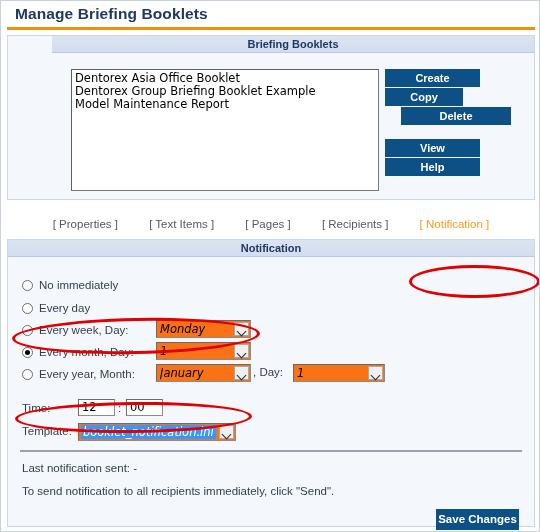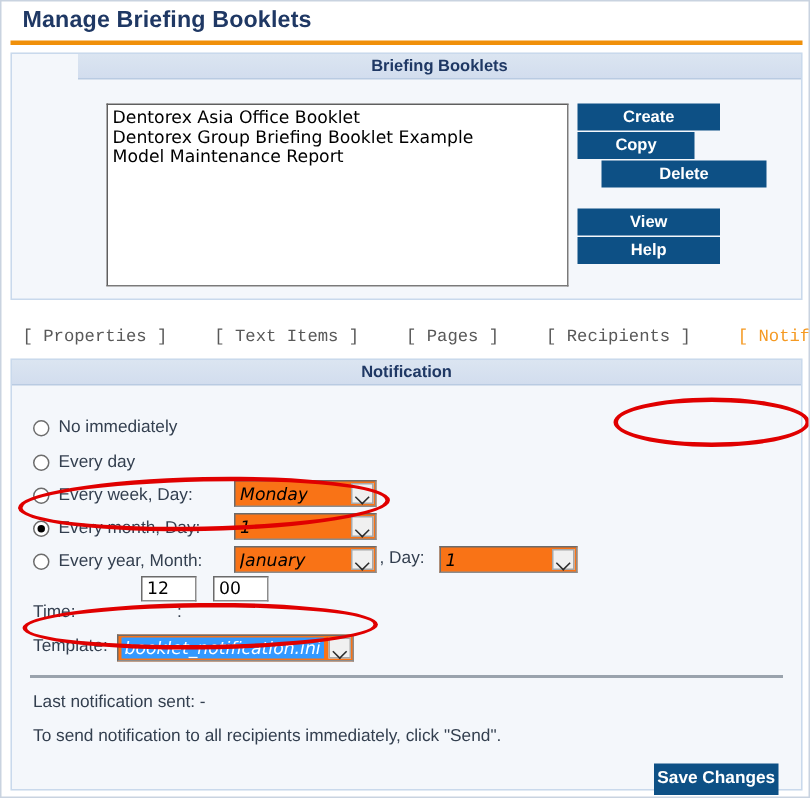--- a/index.html
+++ b/index.html
@@ -141,21 +141,20 @@
     width: 540px;
     text-align: center;
     font-size: 11.5px;
     color: #595959;
     white-space: nowrap;
   }
   #tabs a {
     color: #595959;
     text-decoration: none;
     margin: 0 14px;
-    font-family: Liberation Mono, monospace;
   }
   #tabs a.active { color: #f59a23; }
 
   
   .nbody {
     position: absolute;
     left: 0;
     top: 17px;
     width: 526px;
     height: 269px;
@@ -275,33 +274,32 @@
   #time-label {
     position: absolute;
     left: 14px;
     top: 145px;
     font-size: 11.5px;
     color: #333f4f;
   }
   .tinput {
     position: absolute;
     box-sizing: border-box;
-    top: 127px;
+    top: 142px;
     width: 37px;
     height: 17px;
     background: #ffffff;
     border: 1px solid #8c8c8c;
     border-top-color: #6b6b6b;
     border-left-color: #6b6b6b;
     font-size: 11.5px;
     color: #000000;
     padding: 0 0 0 3px;
     line-height: 15px;
     font-family: "DejaVu Sans", sans-serif;
-    margin-left: 16px;
   }
   #time-hh { left: 70px; }
   #time-mm { left: 118px; }
   #time-colon {
     position: absolute;
     left: 110px;
     top: 145px;
     font-size: 11.5px;
     color: #333f4f;
   }

